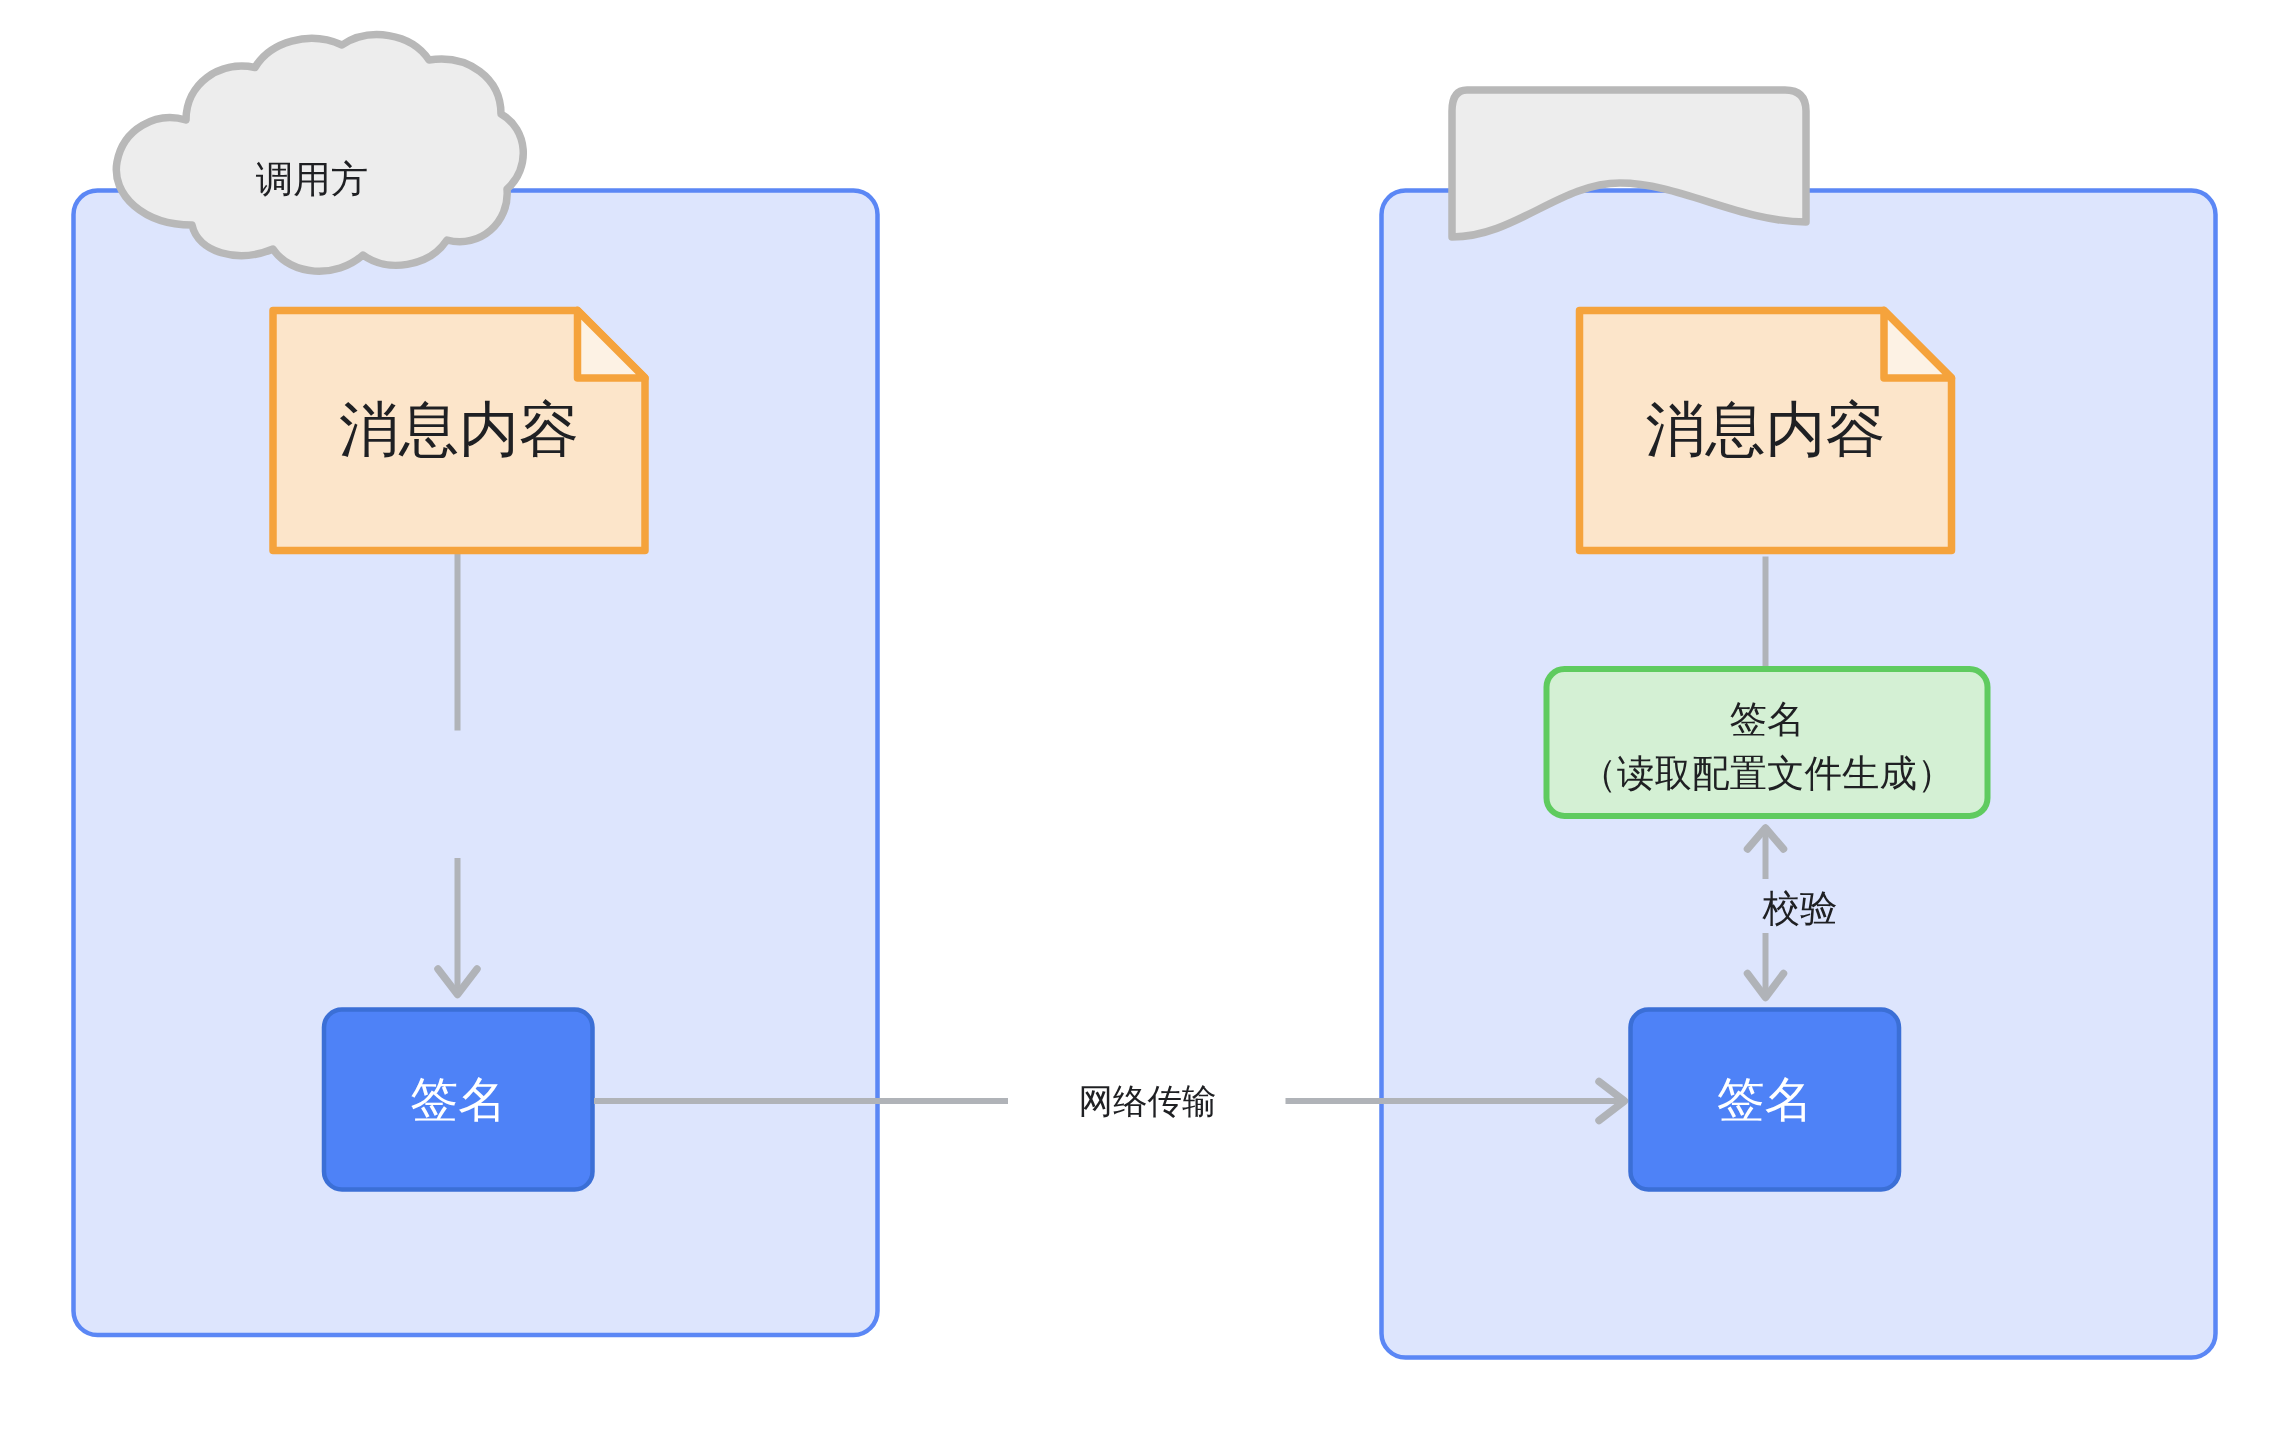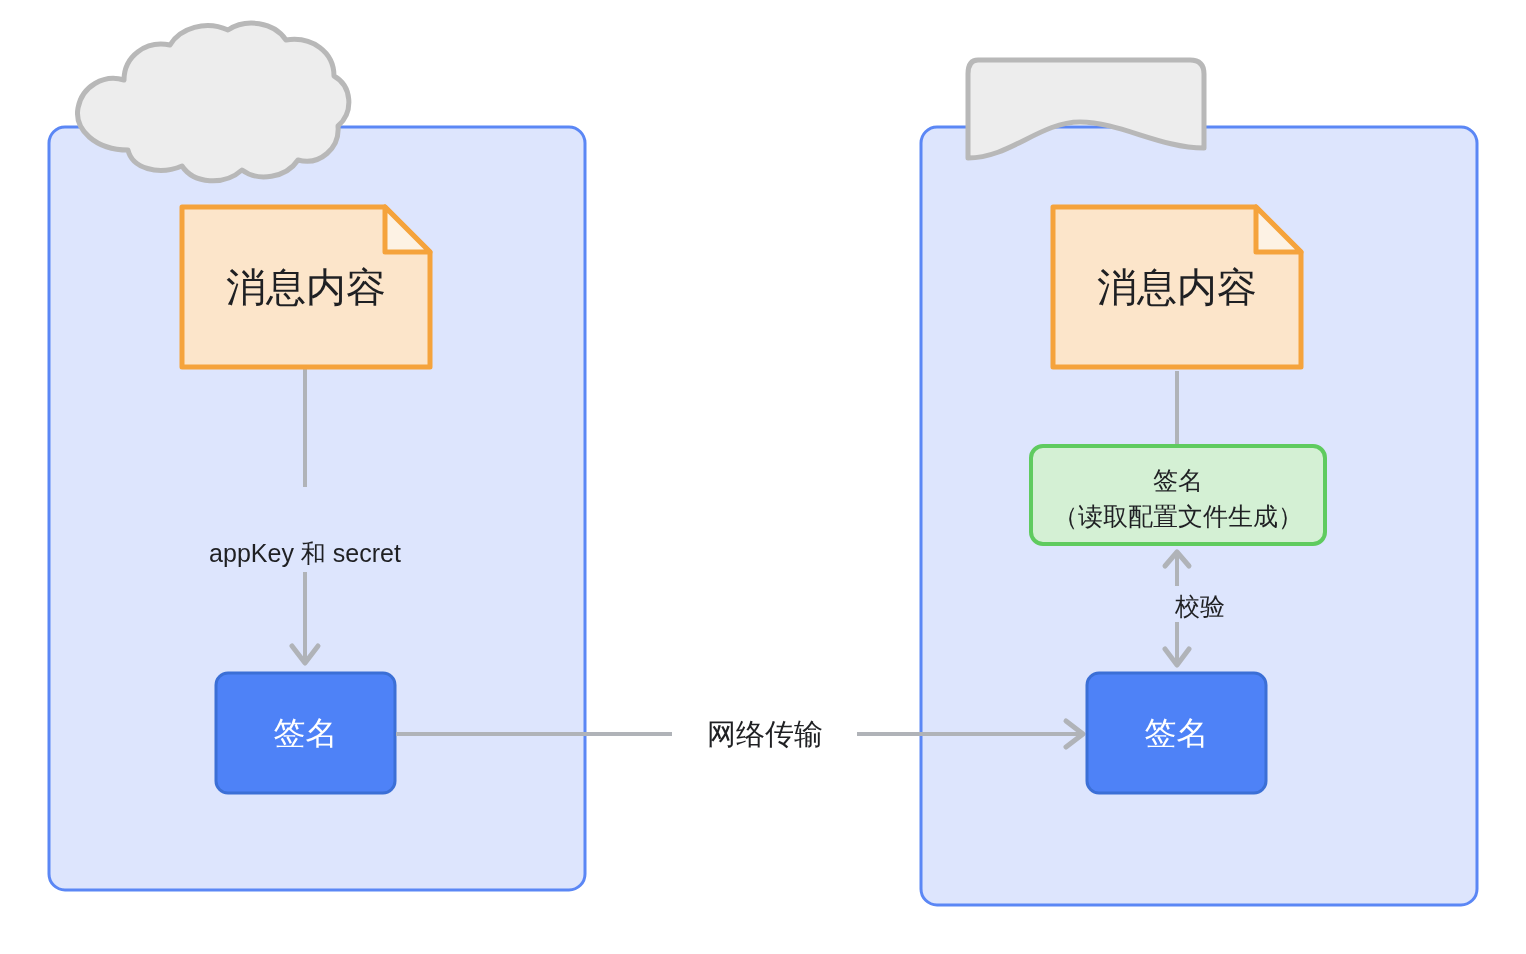--- a/index.html
+++ b/index.html
@@ -52,21 +52,21 @@
   .t-green {
     color: #1f2023;
     font-size: 25px;
   }
   .t-edge {
     color: #1f2023;
     font-size: 25px;
   }
   .t-edge-lg {
     color: #1f2023;
-    font-size: 29px;
+    font-size: 23px;
   }
   .hit {
     position: absolute;
   }
 </style>
 </head>
 <body>
 
 <div id="stage">
 
@@ -119,25 +119,25 @@
     <path d="M 978 60
              L 1190 60
              Q 1204 60 1204 74
              L 1204 148
              C 1160 148 1120 122 1080 122
              C 1040 122 1010 158 968 158
              L 968 74
              Q 968 60 978 60 Z" fill="#ededed" stroke="#b8b8b8" stroke-width="5" stroke-linejoin="round"></path>
   </svg>
 
+  <div class="node-text t-cloud" style="left:78px; top:100px; width:260px; height:40px;">调用方</div>
 
   <div class="node-text t-doc" style="left:182px; top:267px; width:248px; height:40px;">消息内容</div>
 
 
-  <div class="node-text t-edge" style="left:155px; top:537px; width:300px; height:32px;">appKey 和 secret</div>
 
   <div class="node-text t-sign-blue" style="left:216px; top:713px; width:179px; height:40px;">签名</div>
 
   <div class="node-text t-edge-lg" style="left:680px; top:716px; width:170px; height:36px;">网络传输</div>
 
 
   <div class="node-text t-doc" style="left:1053px; top:267px; width:248px; height:40px;">消息内容</div>
 
   <div class="node-text t-green" style="left:1031px; top:464px; width:294px; height:32px;">签名</div>
 

